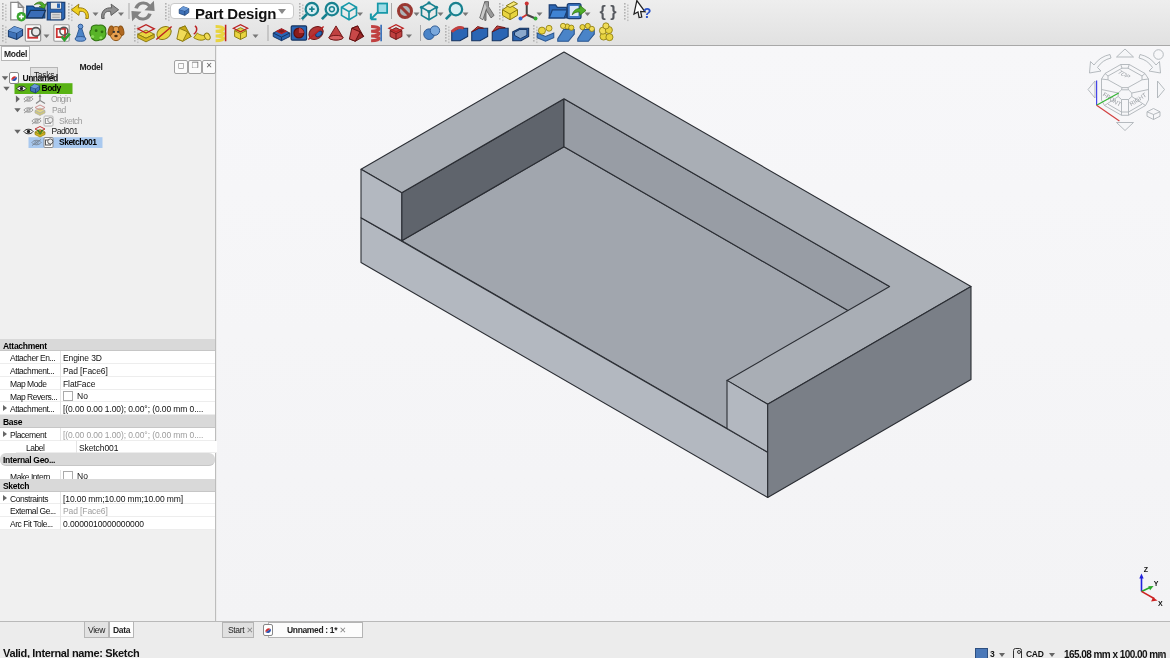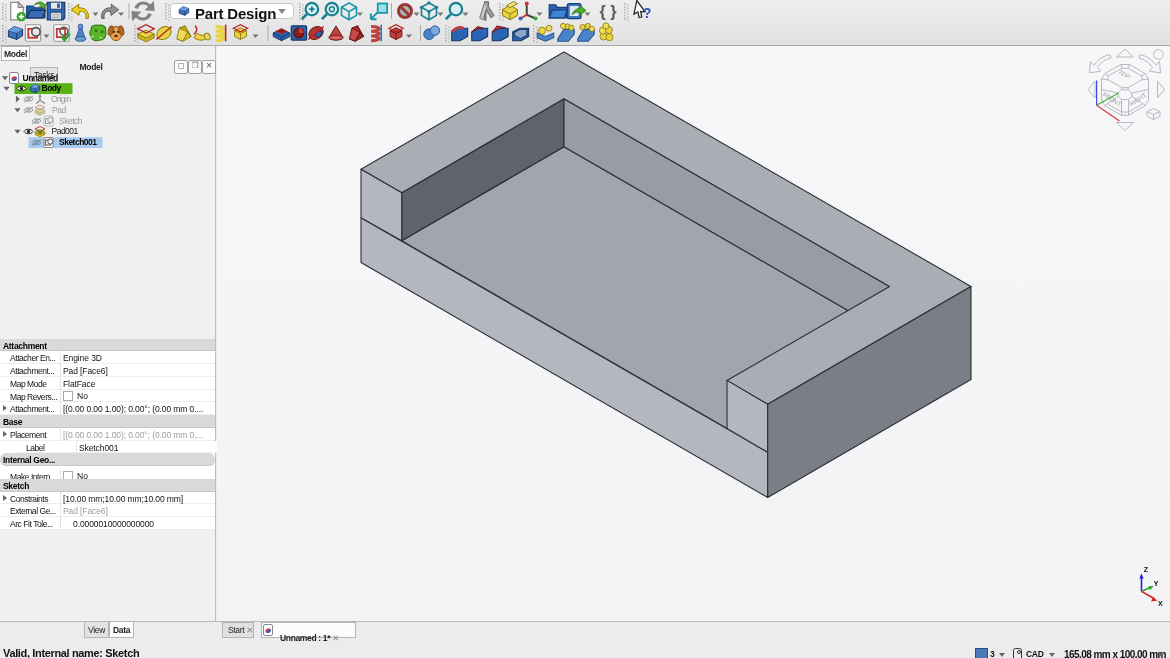--- a/index.html
+++ b/index.html
@@ -580,21 +580,21 @@
         <div class="pval" style="color:#111;">[10.00 mm;10.00 mm;10.00 mm]</div>
       </div>
       <div class="prow" style="top:165.75px;">
         <div class="pdiv"></div>
         <div class="plbl">External Ge...</div>
         <div class="pval" style="color:#9c9c9c;">Pad [Face6]</div>
       </div>
       <div class="prow" style="top:178.5px;">
         <div class="pdiv"></div>
         <div class="plbl">Arc Fit Tole...</div>
-        <div class="pval" style="color:#111;margin-left:10px;">0.0000010000000000</div>
+        <div class="pval" style="color:#111;">0.0000010000000000</div>
       </div>
     </div>
 </div>
 
 <div id="view" class="abs">
   <svg width="953" height="575" style="position:absolute;left:0;top:0">
       <polygon points="184.7,194.8 347,100.7 672.6,288.5 510,382.4" fill="#a1a6ae" stroke="#2b2e34" stroke-width="1.1" stroke-linejoin="round"></polygon>
       <polygon points="184.7,146.8 347,52.7 347,100.7 184.7,194.8" fill="#5f646c" stroke="#2b2e34" stroke-width="1.1" stroke-linejoin="round"></polygon>
       <polygon points="347,52.7 672.6,240.5 672.6,288.5 347,100.7" fill="#989da5" stroke="#2b2e34" stroke-width="1.1" stroke-linejoin="round"></polygon>
       <polygon points="144,123.3 347,6 754,240.5 550.7,358.3 510,334.4 672.6,240.5 347,52.7 184.7,146.8" fill="#a9aeb5" stroke="#2b2e34" stroke-width="1.1" stroke-linejoin="round"></polygon>
@@ -640,21 +640,21 @@
         <text x="936.8" y="539.6" font-size="7" font-weight="bold" fill="#111" font-family="Liberation Sans">Y</text>
         <text x="941.1" y="559.7" font-size="7" font-weight="bold" fill="#111" font-family="Liberation Sans">X</text>
       </g>
     </svg>
 </div>
 
 <div id="btmbar" class="abs">
   <div class="tab" style="left:84px;top:-1px;width:25px;height:17px;line-height:16px;">View</div>
   <div class="tab on" style="left:109px;top:-1px;width:25px;height:17px;line-height:16px;font-weight:bold;">Data</div>
   <div class="btab" style="left:222px;width:32px;padding:2px 3px 0 5px;">Start <span style="color:#888;font-size:8.5px;">✕</span></div>
-  <div class="btab on" style="left:261px;width:95px;padding:10px 4px 0 18px;font-weight:bold;">Unnamed : 1* <span style="color:#888;font-weight:normal;font-size:8.5px;">✕</span></div>
+  <div class="btab on" style="left:268px;width:95px;padding:2px 4px 0 18px;font-weight:bold;">Unnamed : 1* <span style="color:#888;font-weight:normal;font-size:8.5px;">✕</span></div>
   <svg width="14" height="14" style="position:absolute;left:261px;top:1px;">
       <g transform="translate(7,7)">
         <rect x="-4.5" y="-5.5" width="9" height="11" rx="1.5" fill="#fff" stroke="#888"></rect>
         <path d="M-2.5,2.5 a3.2,3.2 0 0 1 5,-3.5 z" fill="#d03030"></path>
         <path d="M2.8,-1.2 a3.2,3.2 0 0 1 -5,3.5 z" fill="#2a52b0"></path>
       </g>
     </svg>
   <span style="position:absolute;left:3px;top:24.5px;font-size:11px;letter-spacing:-0.35px;color:#111;font-weight:bold;">Valid, Internal name: Sketch</span>
   <span style="position:absolute;left:975px;top:26px;width:11px;height:11px;background:#4a78b8;border:1px solid #2d4f80;"></span>
   <span style="position:absolute;left:990px;top:27px;font-size:8.5px;font-weight:bold;color:#111;">3</span>

